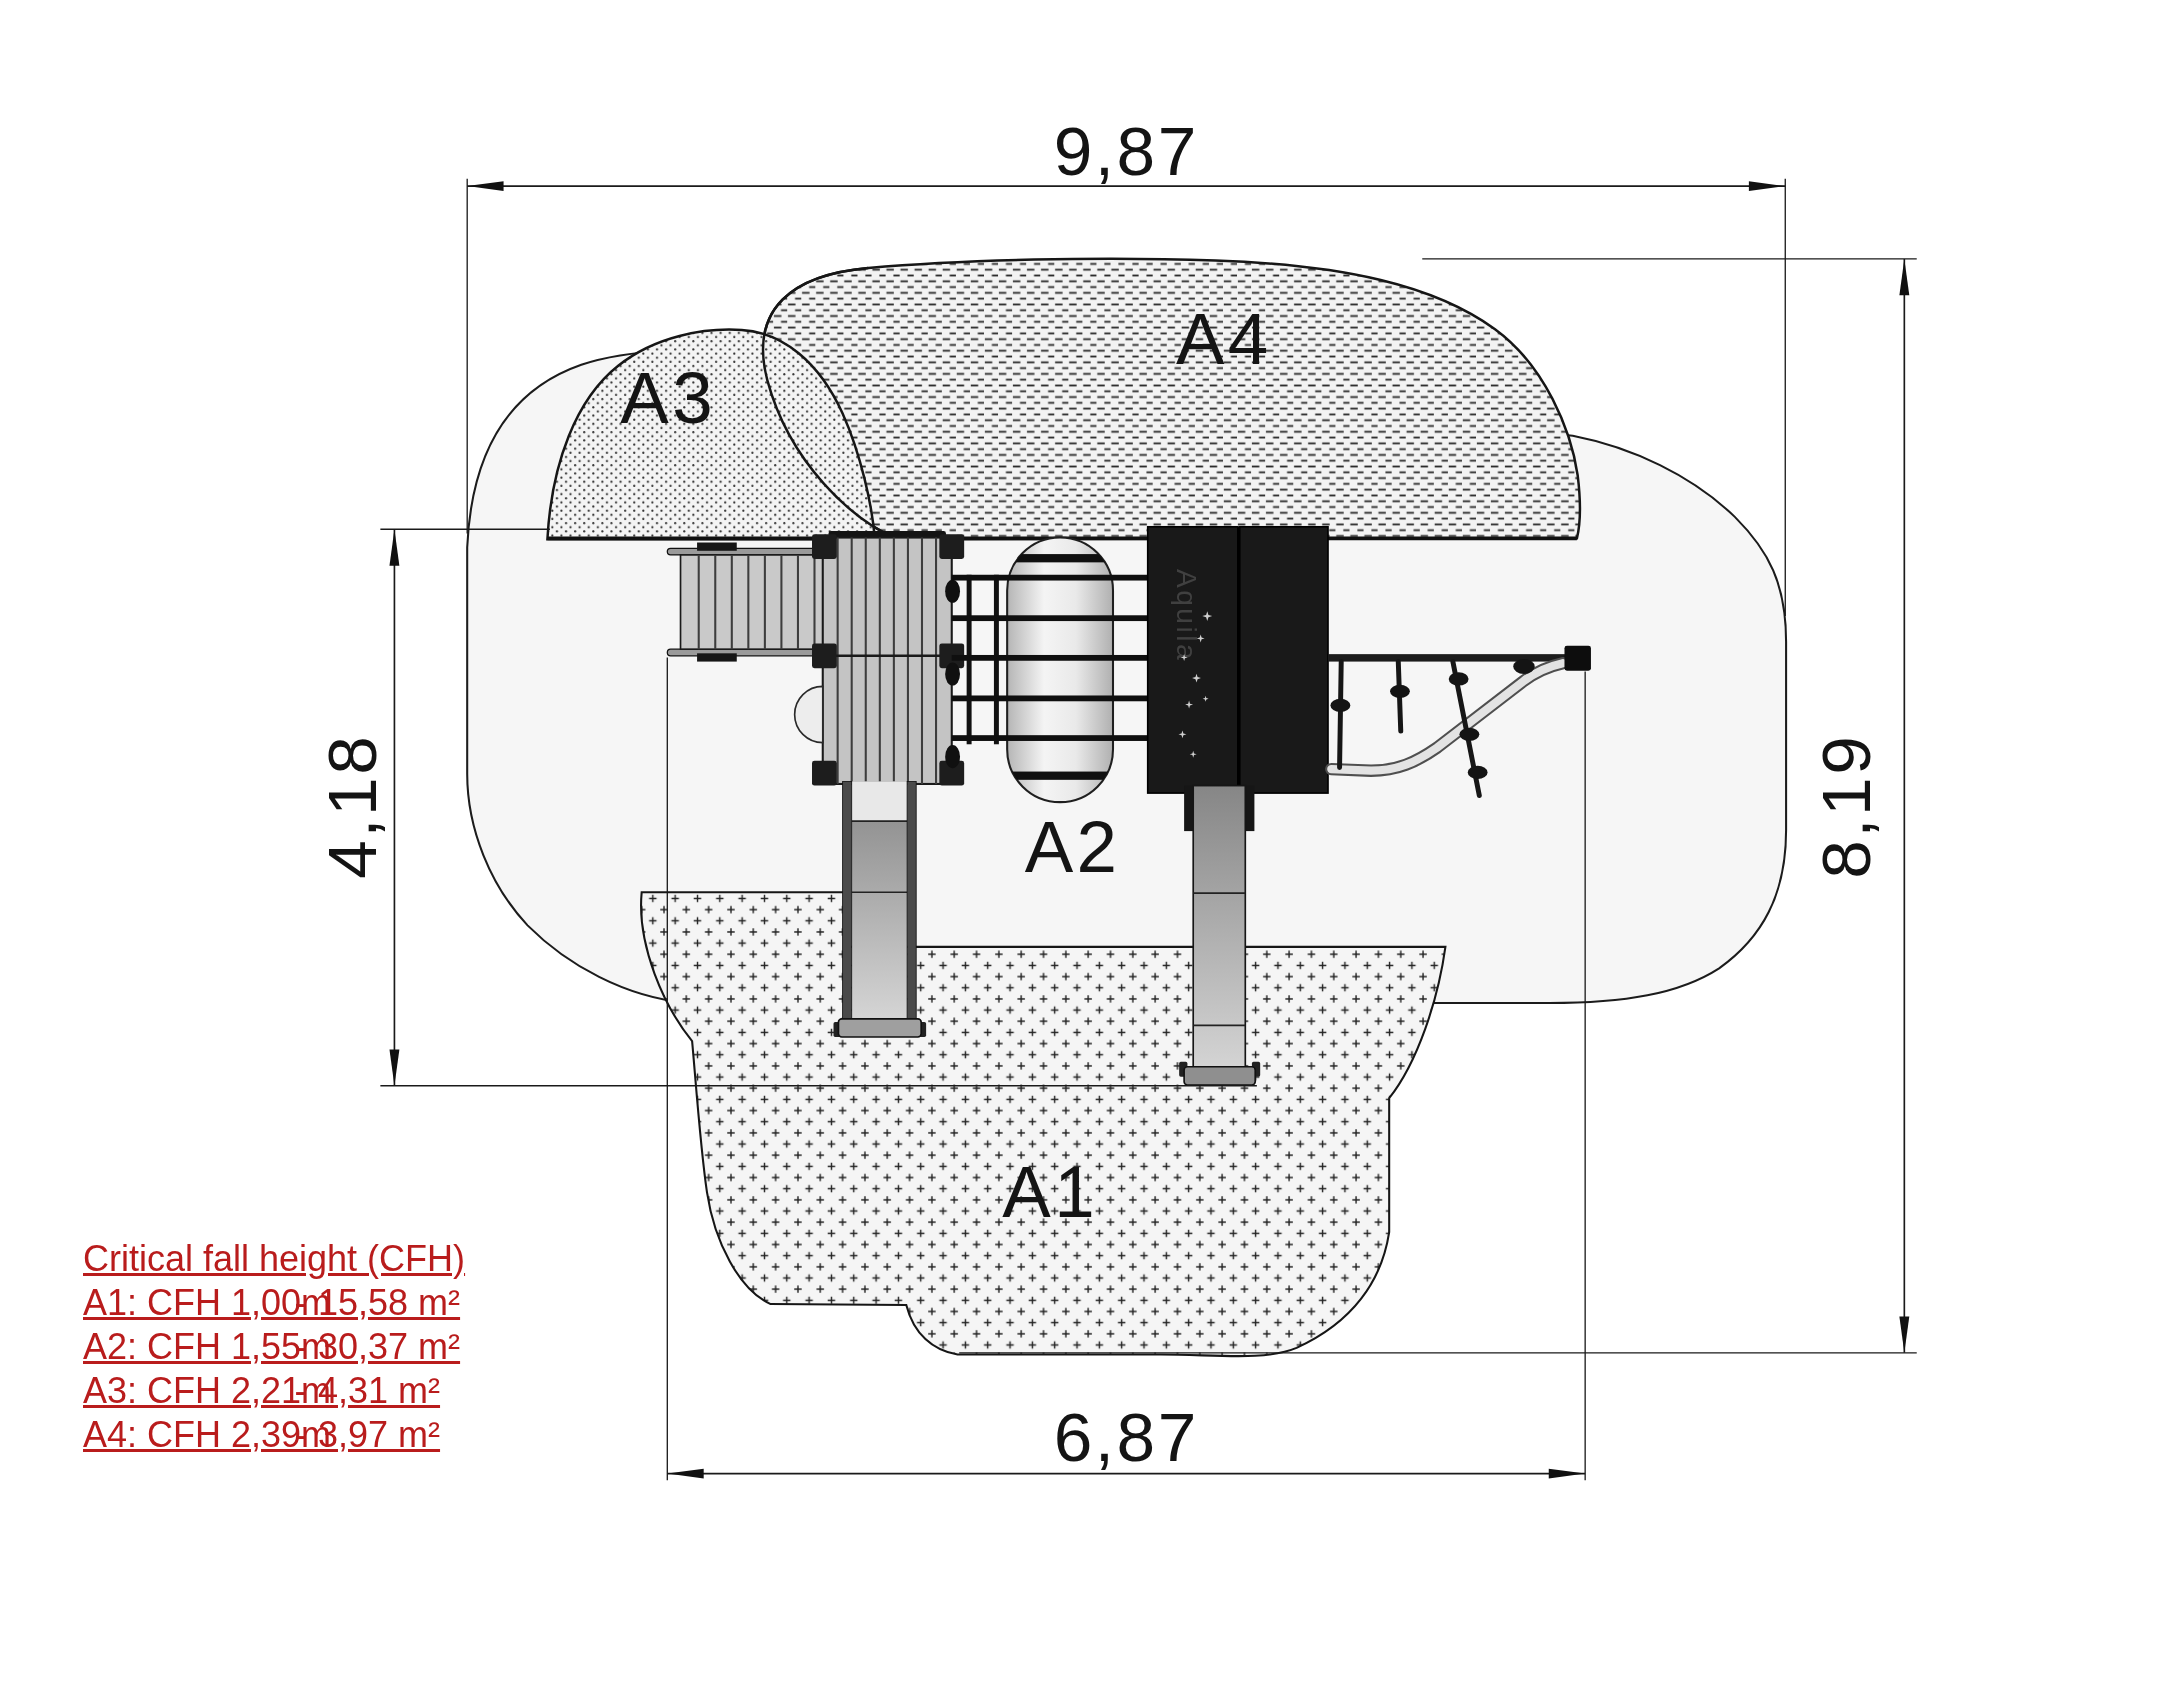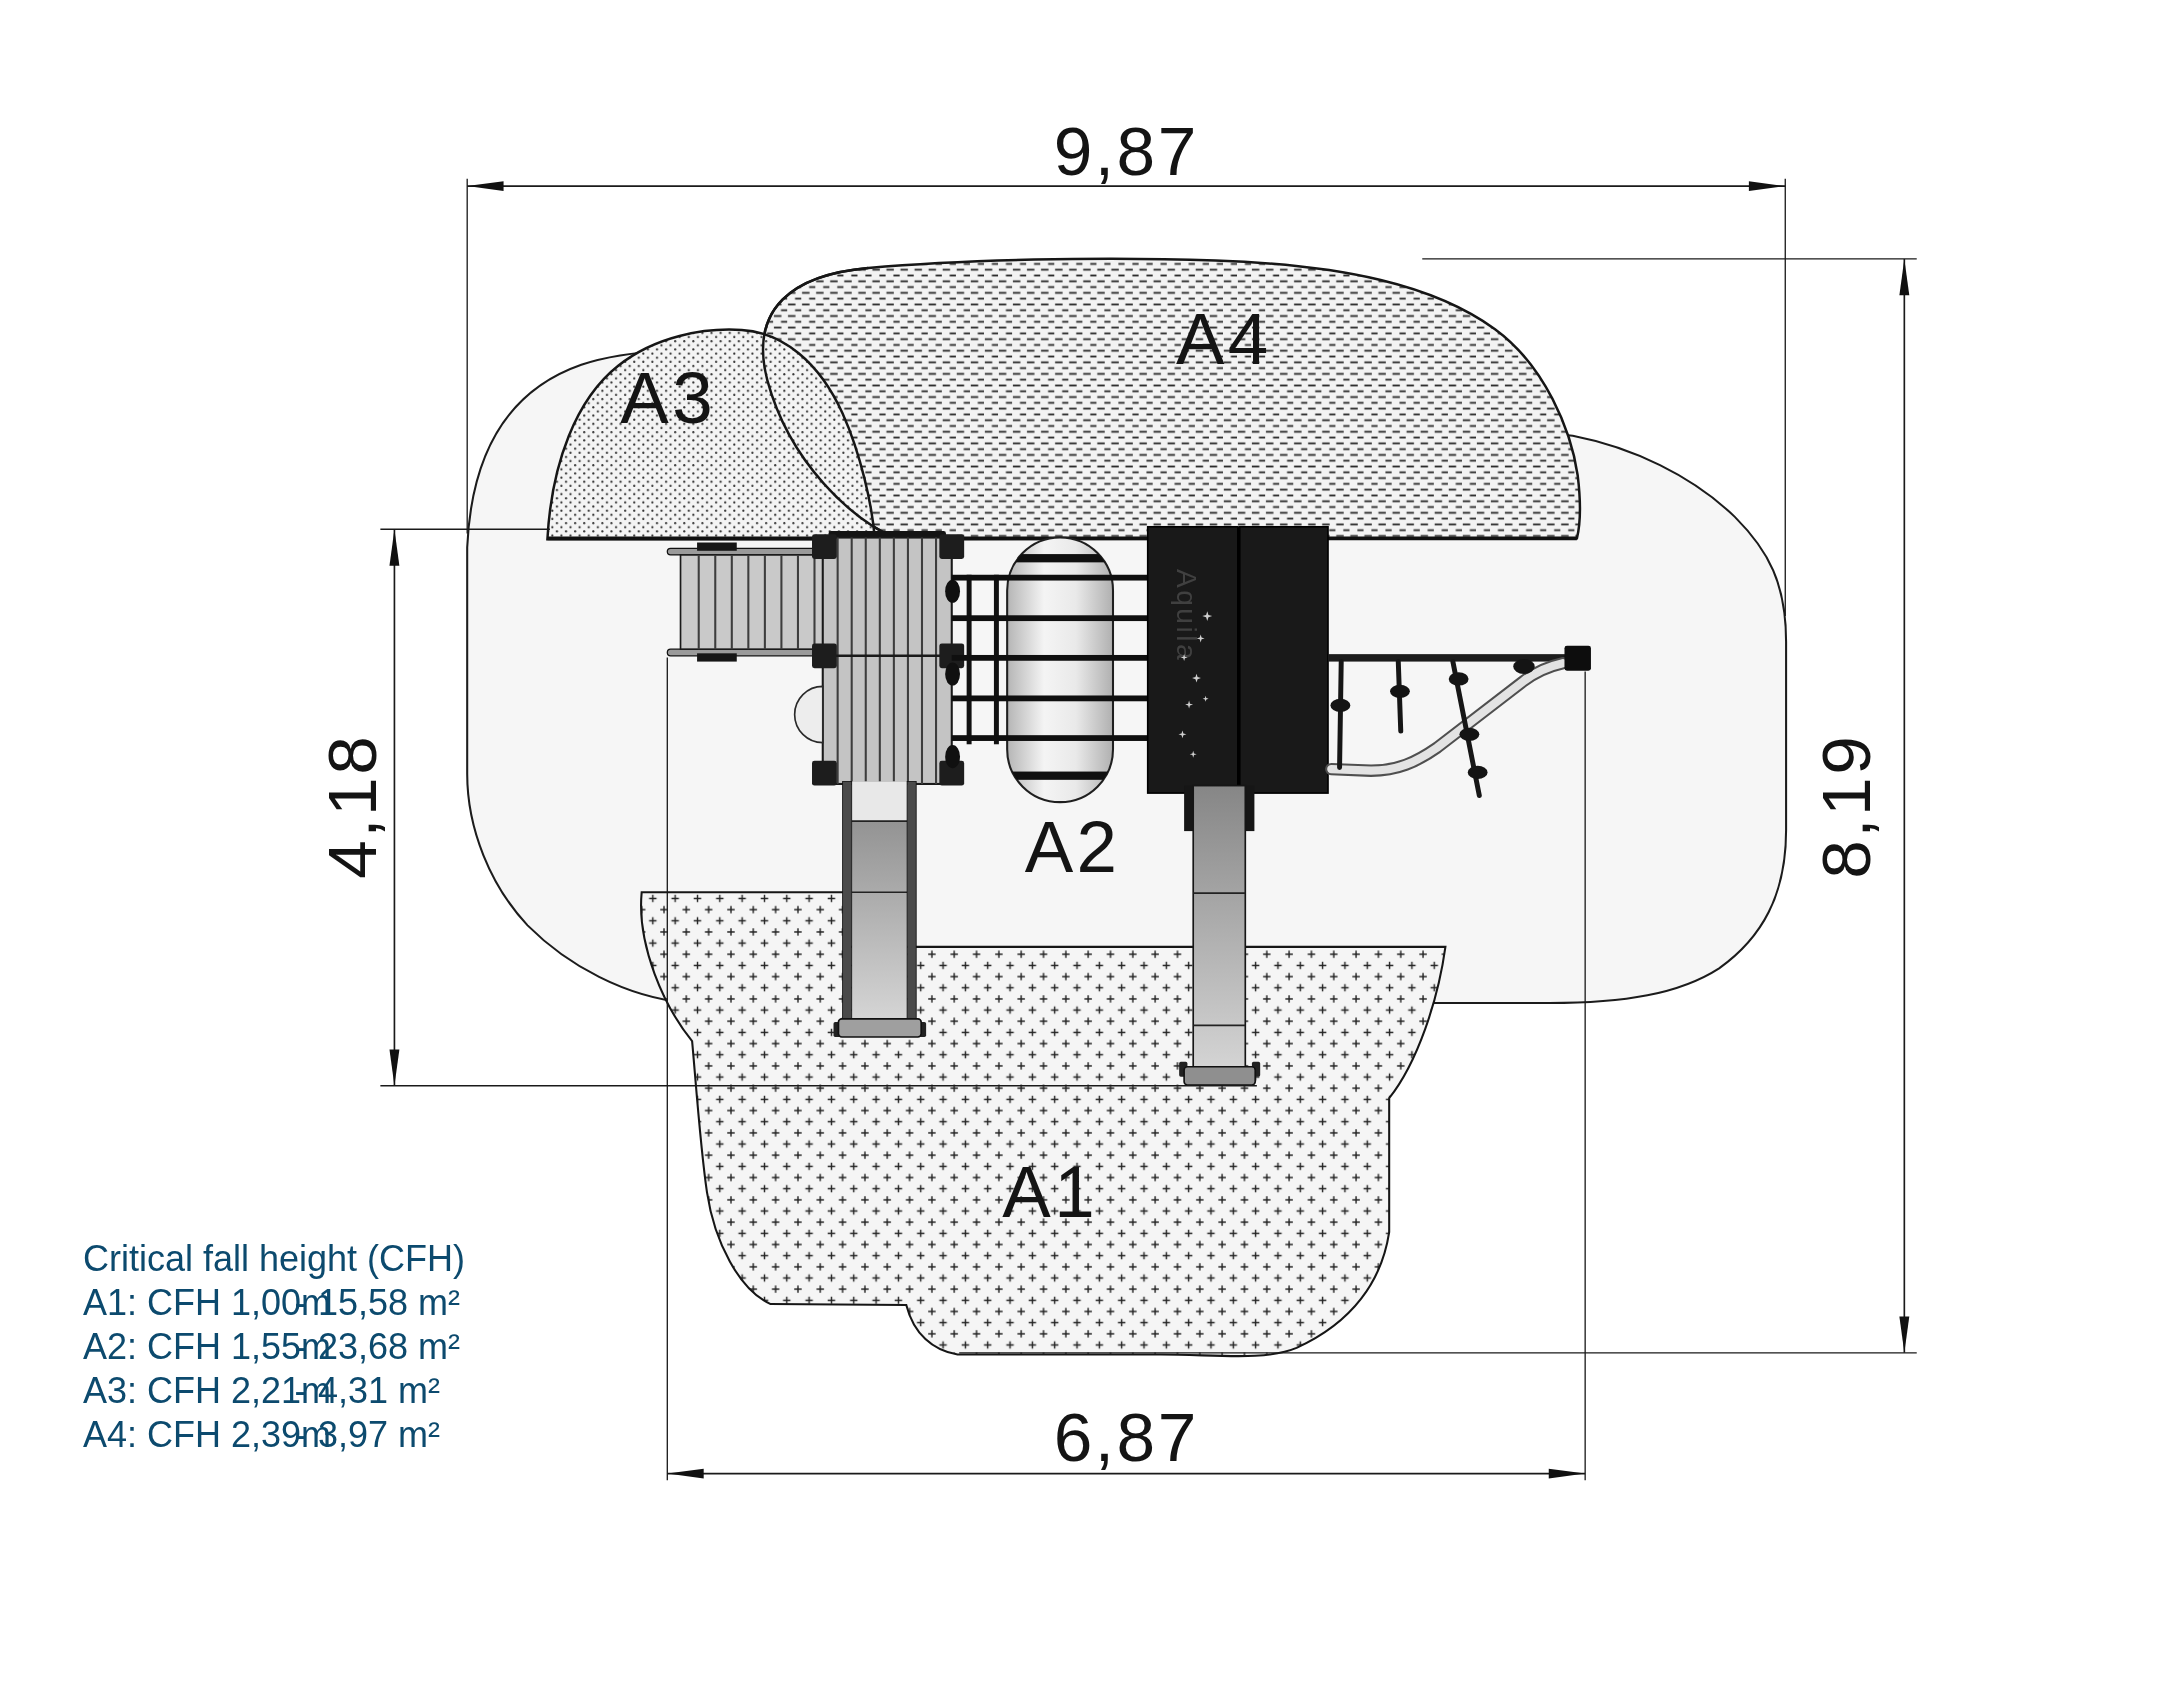--- a/index.html
+++ b/index.html
@@ -1,21 +1,21 @@
 <!DOCTYPE html>
 <html style="font-size:13.2px"><head>
 <meta charset="utf-8">
 <style>
   html,body{margin:0;padding:0;background:#ffffff;}
   body{width:2183px;height:1687px;position:relative;font-family:"Liberation Sans",sans-serif;color:#1c1c1c;overflow:hidden;}
   #plan-svg{position:absolute;left:0;top:0;}
   .dim-text{font-family:"Liberation Sans",sans-serif;font-size:84px;fill:#141414;letter-spacing:3px;}
   .zone-text{font-family:"Liberation Sans",sans-serif;font-size:88px;fill:#141414;letter-spacing:4px;}
   .brand-text{font-family:"Liberation Sans",sans-serif;font-size:34px;fill:#404040;letter-spacing:3px;}
-  .legend{position:absolute;left:83px;top:1237px;width:463px;font-size:36px;line-height:44px;color:#0c4a6e;}
+  .legend{position:absolute;left:83px;top:1237px;width:463px;font-size:36px;line-height:44px;color:#b91c1c;text-decoration:underline;}
   .lg-row{display:flex;}
   .lg-label{width:200px;flex:none;white-space:nowrap;}
   .lg-dash{width:35px;flex:none;text-align:center;}
   .lg-val{width:112px;flex:none;text-align:center;white-space:nowrap;}
   .lg-total-label{width:235px;flex:none;text-align:right;}
 </style>
 </head>
 <body>
 
 <svg id="plan-svg" width="2183" height="1687" viewBox="0 0 2640 2040">
@@ -211,21 +211,21 @@
 <div class="legend">
   <div class="lg-head">Critical fall height (CFH)</div>
   <div class="lg-row">
     <span class="lg-label">A1: CFH 1,00m</span>
     <span class="lg-dash">-</span>
     <span class="lg-val">15,58 m²</span>
   </div>
   <div class="lg-row">
     <span class="lg-label">A2: CFH 1,55m</span>
     <span class="lg-dash">-</span>
-    <span class="lg-val">23,68 m²</span>
+    <span class="lg-val">30,37 m²</span>
   </div>
   <div class="lg-row">
     <span class="lg-label">A3: CFH 2,21m</span>
     <span class="lg-dash">-</span>
     <span class="lg-val">4,31 m²</span>
   </div>
   <div class="lg-row">
     <span class="lg-label">A4: CFH 2,39m</span>
     <span class="lg-dash">-</span>
     <span class="lg-val">3,97 m²</span>

